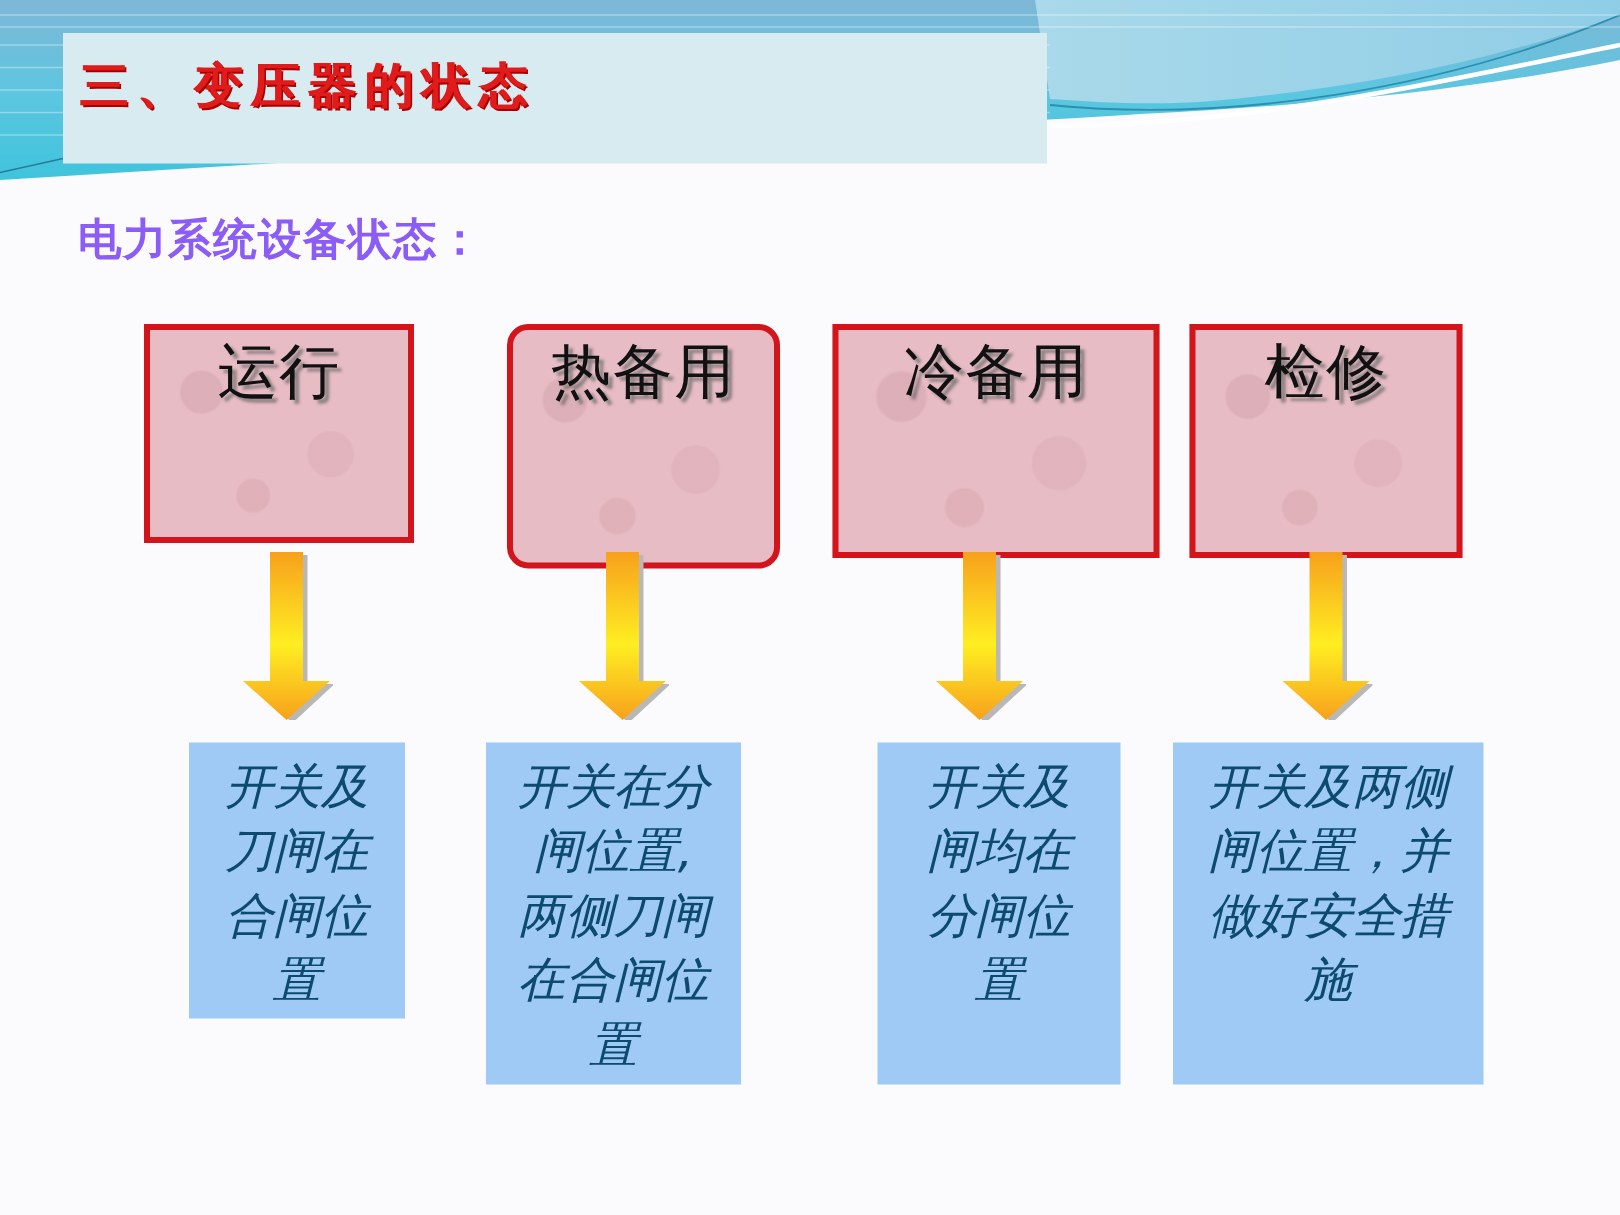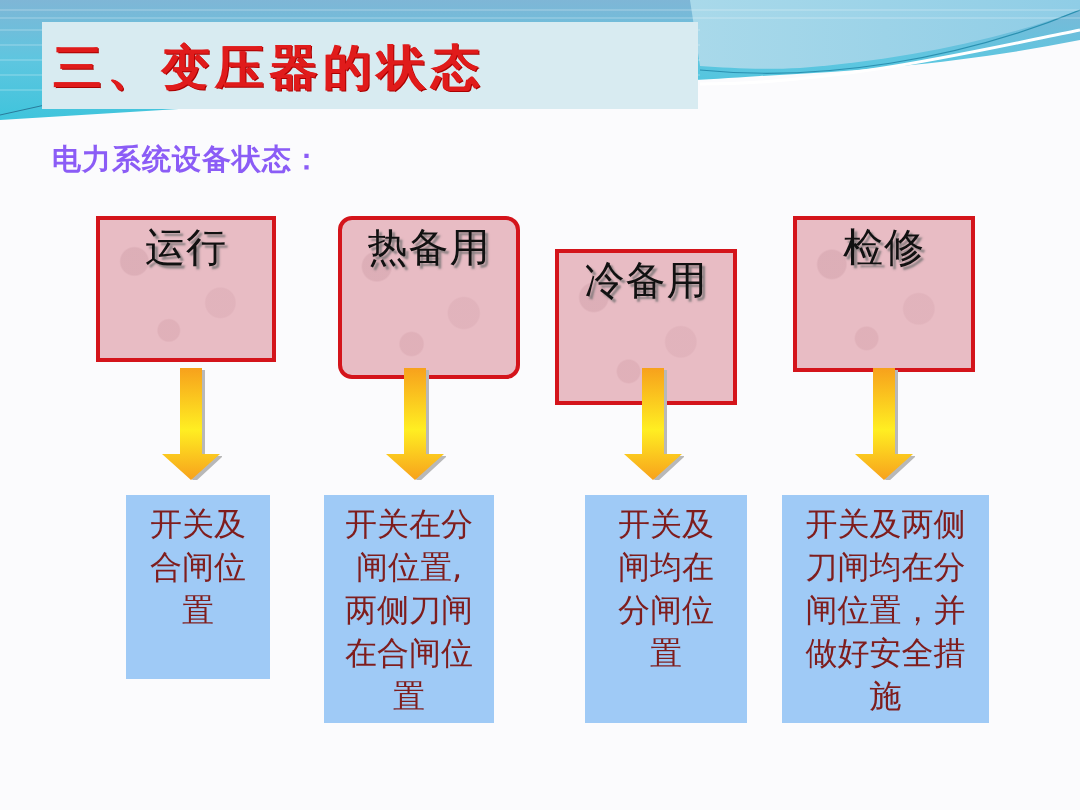--- a/index.html
+++ b/index.html
@@ -8,21 +8,21 @@
       background: #fbfbfd;
       font-family: "DejaVu Sans", "Liberation Sans", sans-serif;
     }
     .bg-wave { position: absolute; left: 0; top: 0; width: 1080px; height: 140px; }
     .title-bar {
       position: absolute; left: 42px; top: 22px; width: 656px; height: 87px;
       background: #d8ebf1;
     }
     .title-text {
       position: absolute; left: 12px; top: 14px;
-      font-size: 48px; font-weight: bold; color: #e01b1b;
+      font-size: 32px; font-weight: bold; color: #e01b1b;
       letter-spacing: 6px;
       text-shadow: 1px 1px 0 #a00, -1px 0 0 #e01b1b;
       font-family: "DejaVu Sans", sans-serif;
     }
     .subtitle {
       position: absolute; left: 52px; top: 140px;
       font-size: 29px; font-weight: bold; color: #8b5cf6;
       letter-spacing: 1px;
     }
     .state-box {
@@ -42,22 +42,23 @@
     }
     .arrow { position: absolute; top: 368px; width: 60px; height: 112px; }
     .desc-box {
       position: absolute; top: 495px;
       background: #9fcaf6;
       box-sizing: border-box;
       padding-top: 8px;
       text-align: center;
     }
     .desc-line {
-      display: block; font-size: 32px; line-height: 43px; color: #7f1d1d;
+      display: block; font-size: 32px; line-height: 43px; color: #0c4a6e;
       white-space: nowrap;
+      font-style: italic;
     }
   </style>
 </head>
 <body>
 
 <svg class="bg-wave" viewBox="0 0 1080 140" preserveAspectRatio="none">
   <defs>
     <linearGradient id="wg1" x1="0" y1="0" x2="0" y2="1">
       <stop offset="0" stop-color="#7fb6d6"></stop>
       <stop offset="0.5" stop-color="#5ec6e0"></stop>
@@ -89,21 +90,21 @@
 </div>
 
 <div class="subtitle">电力系统设备状态：</div>
 
 <div class="state-box" style="left:96px; width:180px;">
   <span class="state-label">运行</span>
 </div>
 <div class="state-box" style="left:338px; width:182px; height:163px;border-radius:14px;">
   <span class="state-label">热备用</span>
 </div>
-<div class="state-box" style="left:555px; width:182px; height:156px;margin-top:33px;">
+<div class="state-box" style="left:555px; width:218px; height:156px;">
   <span class="state-label">冷备用</span>
 </div>
 <div class="state-box" style="left:793px; width:182px; height:156px;">
   <span class="state-label">检修</span>
 </div>
 
 <svg class="arrow" style="left:162px;" viewBox="0 0 60 112">
   <defs>
     <linearGradient id="ag" x1="0" y1="0" x2="0" y2="1">
       <stop offset="0" stop-color="#f7a11c"></stop>
@@ -122,35 +123,35 @@
   <path d="M20 0 H40 V86 H58 L30 112 L2 86 H20 Z" fill="#b8b8b8" transform="translate(3,2)"></path>
   <path d="M18 0 H40 V86 H58 L29 112 L0 86 H18 Z" fill="url(#ag)"></path>
 </svg>
 <svg class="arrow" style="left:855px;" viewBox="0 0 60 112">
   <path d="M20 0 H40 V86 H58 L30 112 L2 86 H20 Z" fill="#b8b8b8" transform="translate(3,2)"></path>
   <path d="M18 0 H40 V86 H58 L29 112 L0 86 H18 Z" fill="url(#ag)"></path>
 </svg>
 
 <div class="desc-box" style="left:126px; width:144px; height:184px;">
   <span class="desc-line">开关及</span>
+  <span class="desc-line">刀闸在</span>
   <span class="desc-line">合闸位</span>
   <span class="desc-line">置</span>
 </div>
 <div class="desc-box" style="left:324px; width:170px; height:228px;">
   <span class="desc-line">开关在分</span>
   <span class="desc-line">闸位置,</span>
   <span class="desc-line">两侧刀闸</span>
   <span class="desc-line">在合闸位</span>
   <span class="desc-line">置</span>
 </div>
 <div class="desc-box" style="left:585px; width:162px; height:228px;">
   <span class="desc-line">开关及</span>
   <span class="desc-line">闸均在</span>
   <span class="desc-line">分闸位</span>
   <span class="desc-line">置</span>
 </div>
 <div class="desc-box" style="left:782px; width:207px; height:228px;">
   <span class="desc-line">开关及两侧</span>
-  <span class="desc-line">刀闸均在分</span>
   <span class="desc-line">闸位置，并</span>
   <span class="desc-line">做好安全措</span>
   <span class="desc-line">施</span>
 </div>
 
 </body></html>

